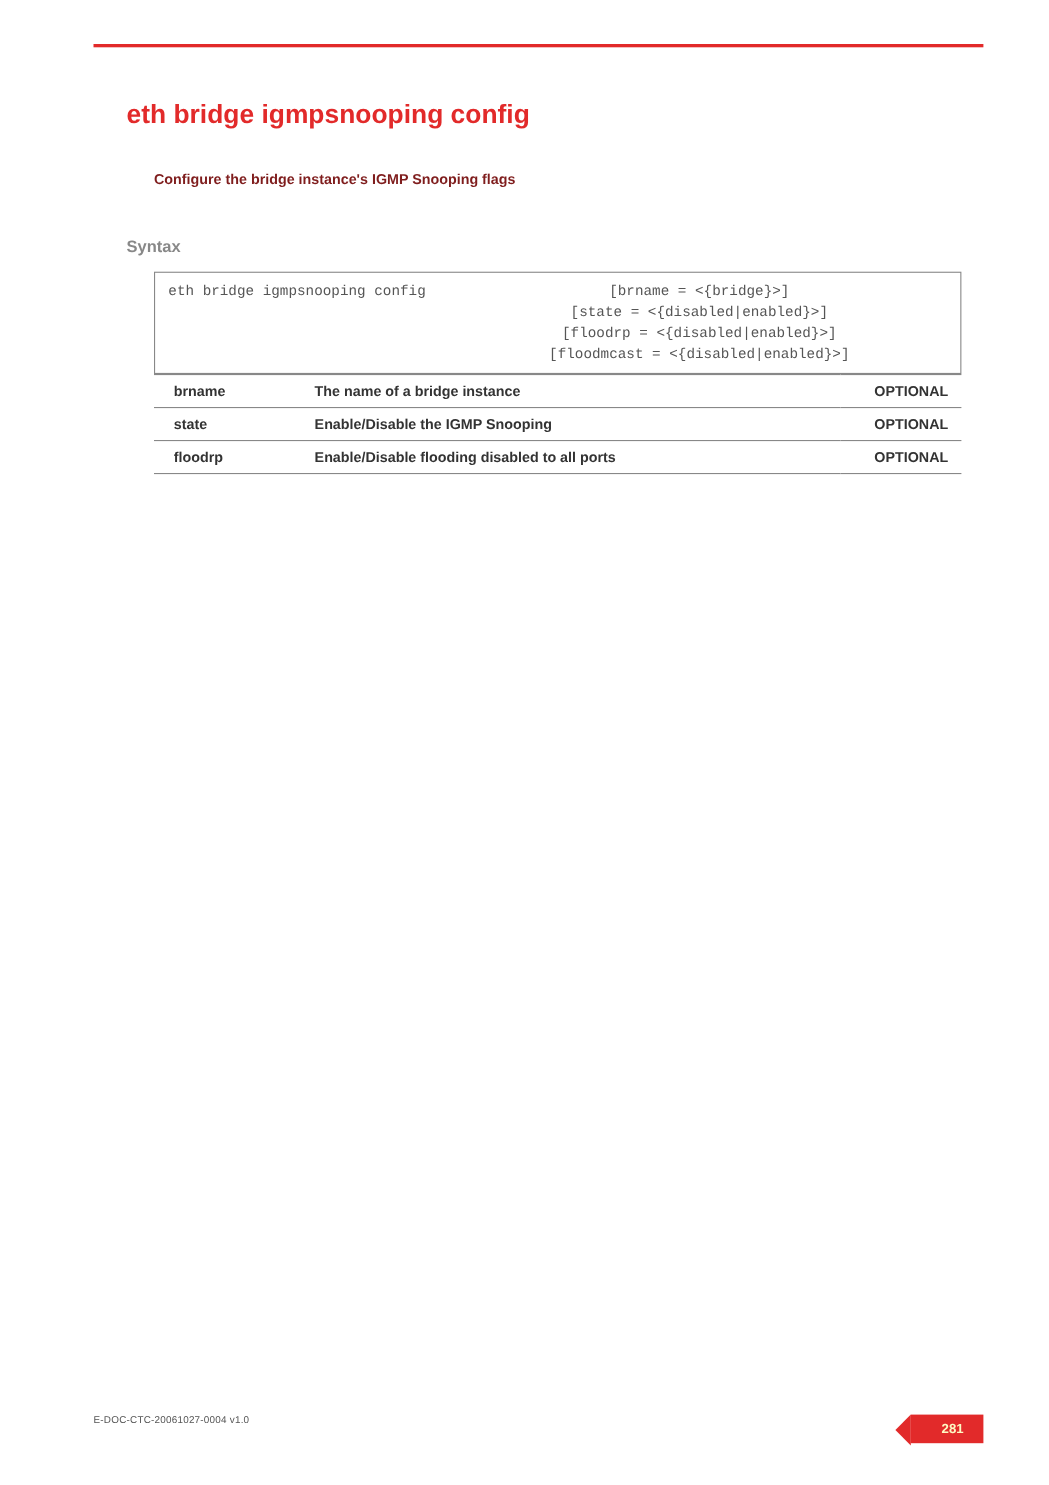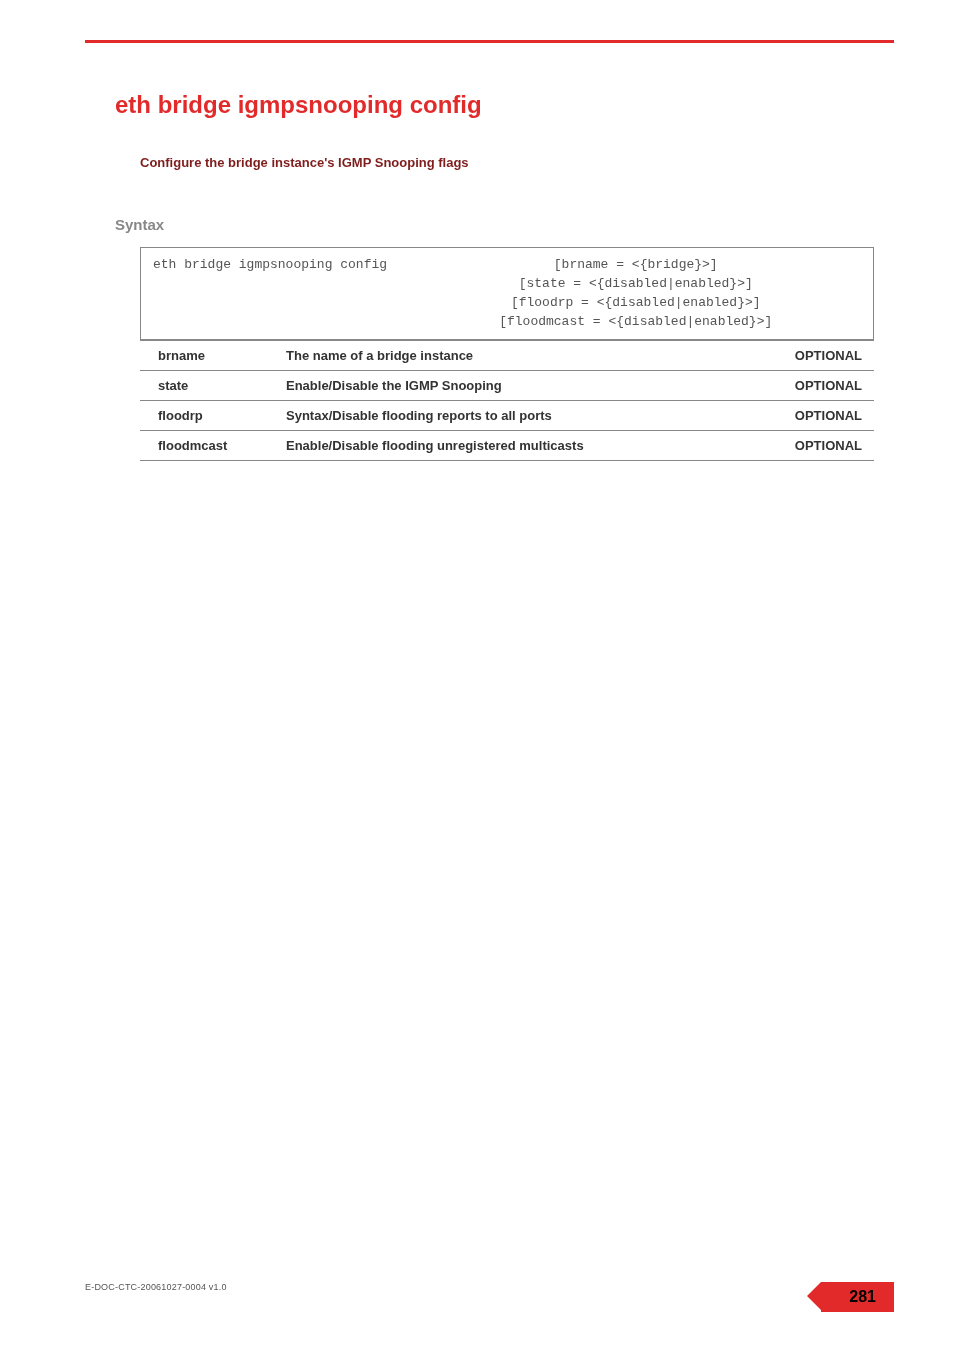--- a/index.html
+++ b/index.html
@@ -93,22 +93,22 @@
     display: flex;
     justify-content: space-between;
   }
   .doc-id {
     font-size: 9px;
     color: #555;
     letter-spacing: 0.2px;
   }
   .page-badge {
     background: #e22a2a;
-    color: #000000;
-    font-size: 16px;
+    color: #fef9c3;
+    font-size: 12px;
     font-weight: bold;
     padding: 6px 18px 6px 28px;
     position: relative;
   }
   .page-badge::before {
     content: "";
     position: absolute;
     left: -14px;
     top: 0;
     width: 0;
@@ -145,26 +145,21 @@
         <td class="pdesc">The name of a bridge instance</td>
         <td class="popt">OPTIONAL</td>
       </tr>
       <tr>
         <td class="pname">state</td>
         <td class="pdesc">Enable/Disable the IGMP Snooping</td>
         <td class="popt">OPTIONAL</td>
       </tr>
       <tr>
         <td class="pname">floodrp</td>
-        <td class="pdesc">Syntax/Disable flooding reports to all ports</td>
-        <td class="popt">OPTIONAL</td>
-      </tr>
-      <tr>
-        <td class="pname">floodmcast</td>
-        <td class="pdesc">Enable/Disable flooding unregistered multicasts</td>
+        <td class="pdesc">Enable/Disable flooding disabled to all ports</td>
         <td class="popt">OPTIONAL</td>
       </tr>
     </tbody>
   </table>
 </div>
 
 <div class="footer">
   <div class="doc-id">E-DOC-CTC-20061027-0004 v1.0</div>
   <div class="page-badge">281</div>
 </div>

